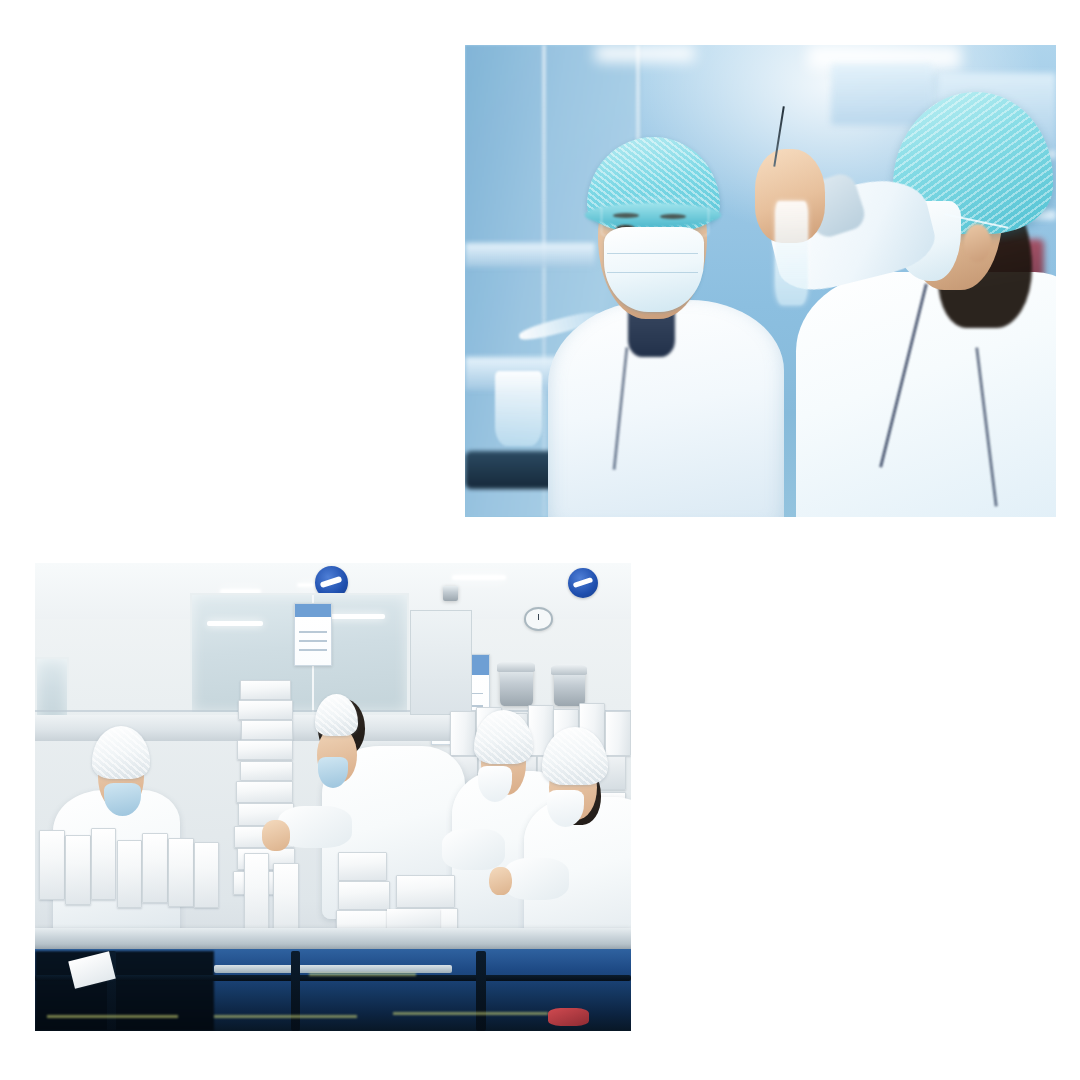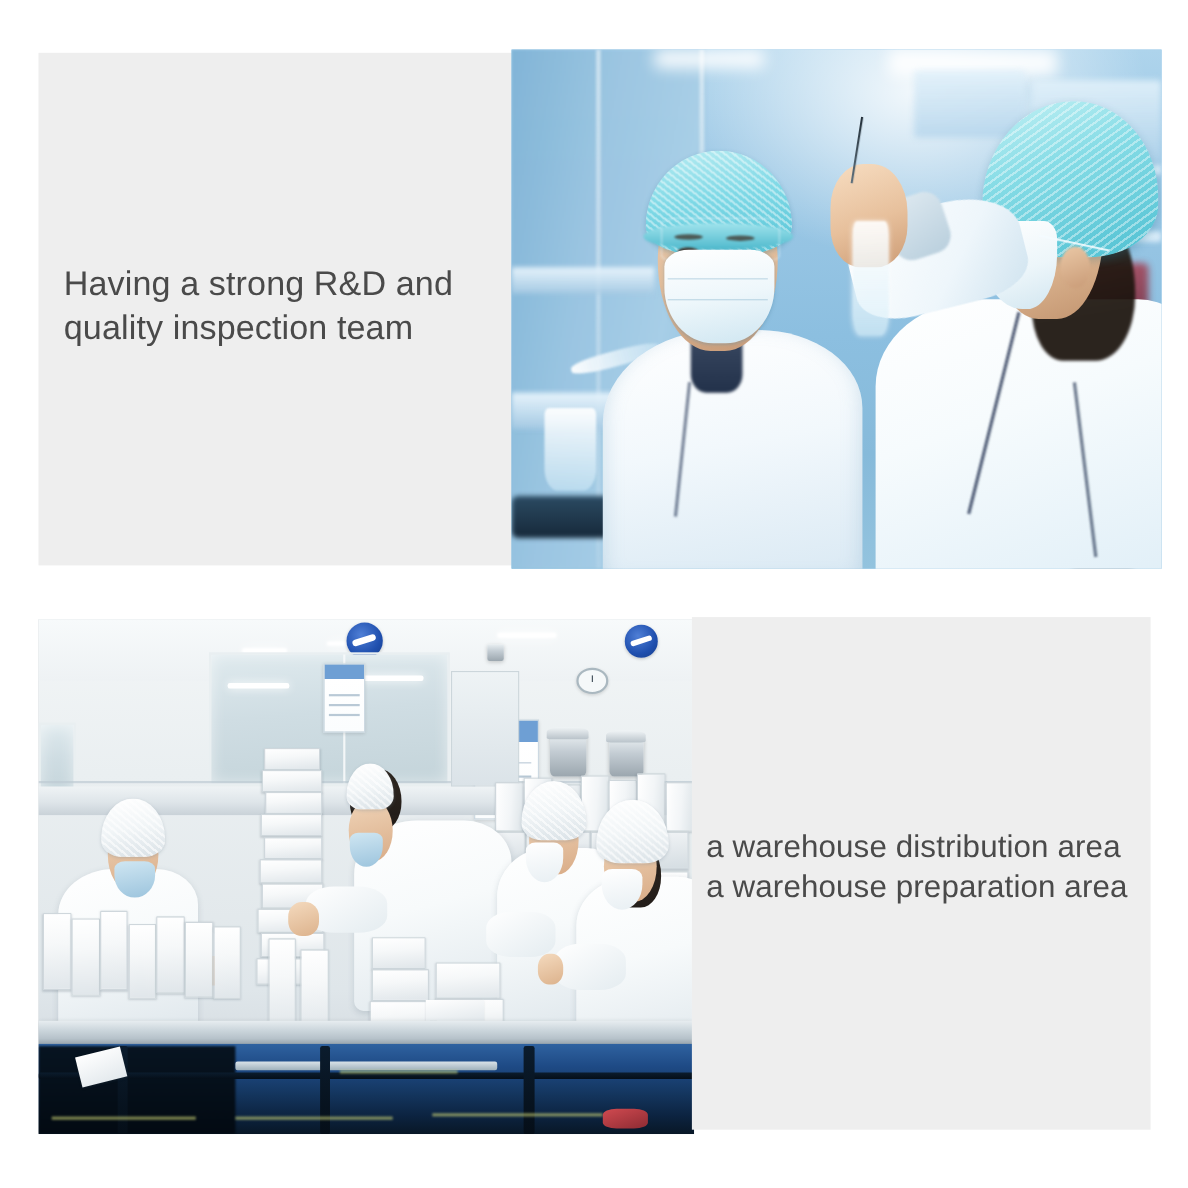--- a/index.html
+++ b/index.html
@@ -534,24 +534,20 @@
     box-shadow: 0 1px 2px rgba(40,60,75,0.25);
   }
 </style>
 </head>
 <body>
 
 <div class="page">
 
   <div class="top-block">
 
-    <div class="top-caption-panel">
-      <div class="caption-text">Having a strong R&amp;D and
-quality inspection team</div>
-    </div>
 
     <div class="top-photo">
       <div class="lab-scene">
         <div class="lab-bg"></div>
         <div class="lab-glasswall"></div>
         <div class="lab-wall-seam" style="left:13%;"></div>
         <div class="lab-wall-seam" style="left:29%;"></div>
 
         <div class="lab-ceil-light" style="left:22%; top:0; width:17%; height:3.5%;"></div>
         <div class="lab-ceil-light" style="left:58%; top:0; width:26%; height:5%;"></div>
@@ -756,19 +752,15 @@
         <div class="wh-tablebar" style="left:74%; top:83%; width:1.6%; height:17%;"></div>
         <div class="wh-stripe" style="left:2%; top:96.5%; width:22%;"></div>
         <div class="wh-stripe" style="left:30%; top:96.5%; width:24%;"></div>
         <div class="wh-stripe" style="left:60%; top:96%; width:26%;"></div>
         <div class="wh-stripe" style="left:46%; top:87.5%; width:18%;"></div>
         <div class="wh-redshoe" style="left:86%; top:95%; width:7%; height:4%;"></div>
         <div class="wh-papers" style="left:6%; top:84%; width:7%; height:6%; transform:rotate(-14deg);"></div>
       </div>
     </div>
 
-    <div class="bottom-caption-panel">
-      <div class="caption-text">a warehouse distribution area
-a warehouse preparation area</div>
-    </div>
   </div>
 
 </div>
 
 </body></html>

